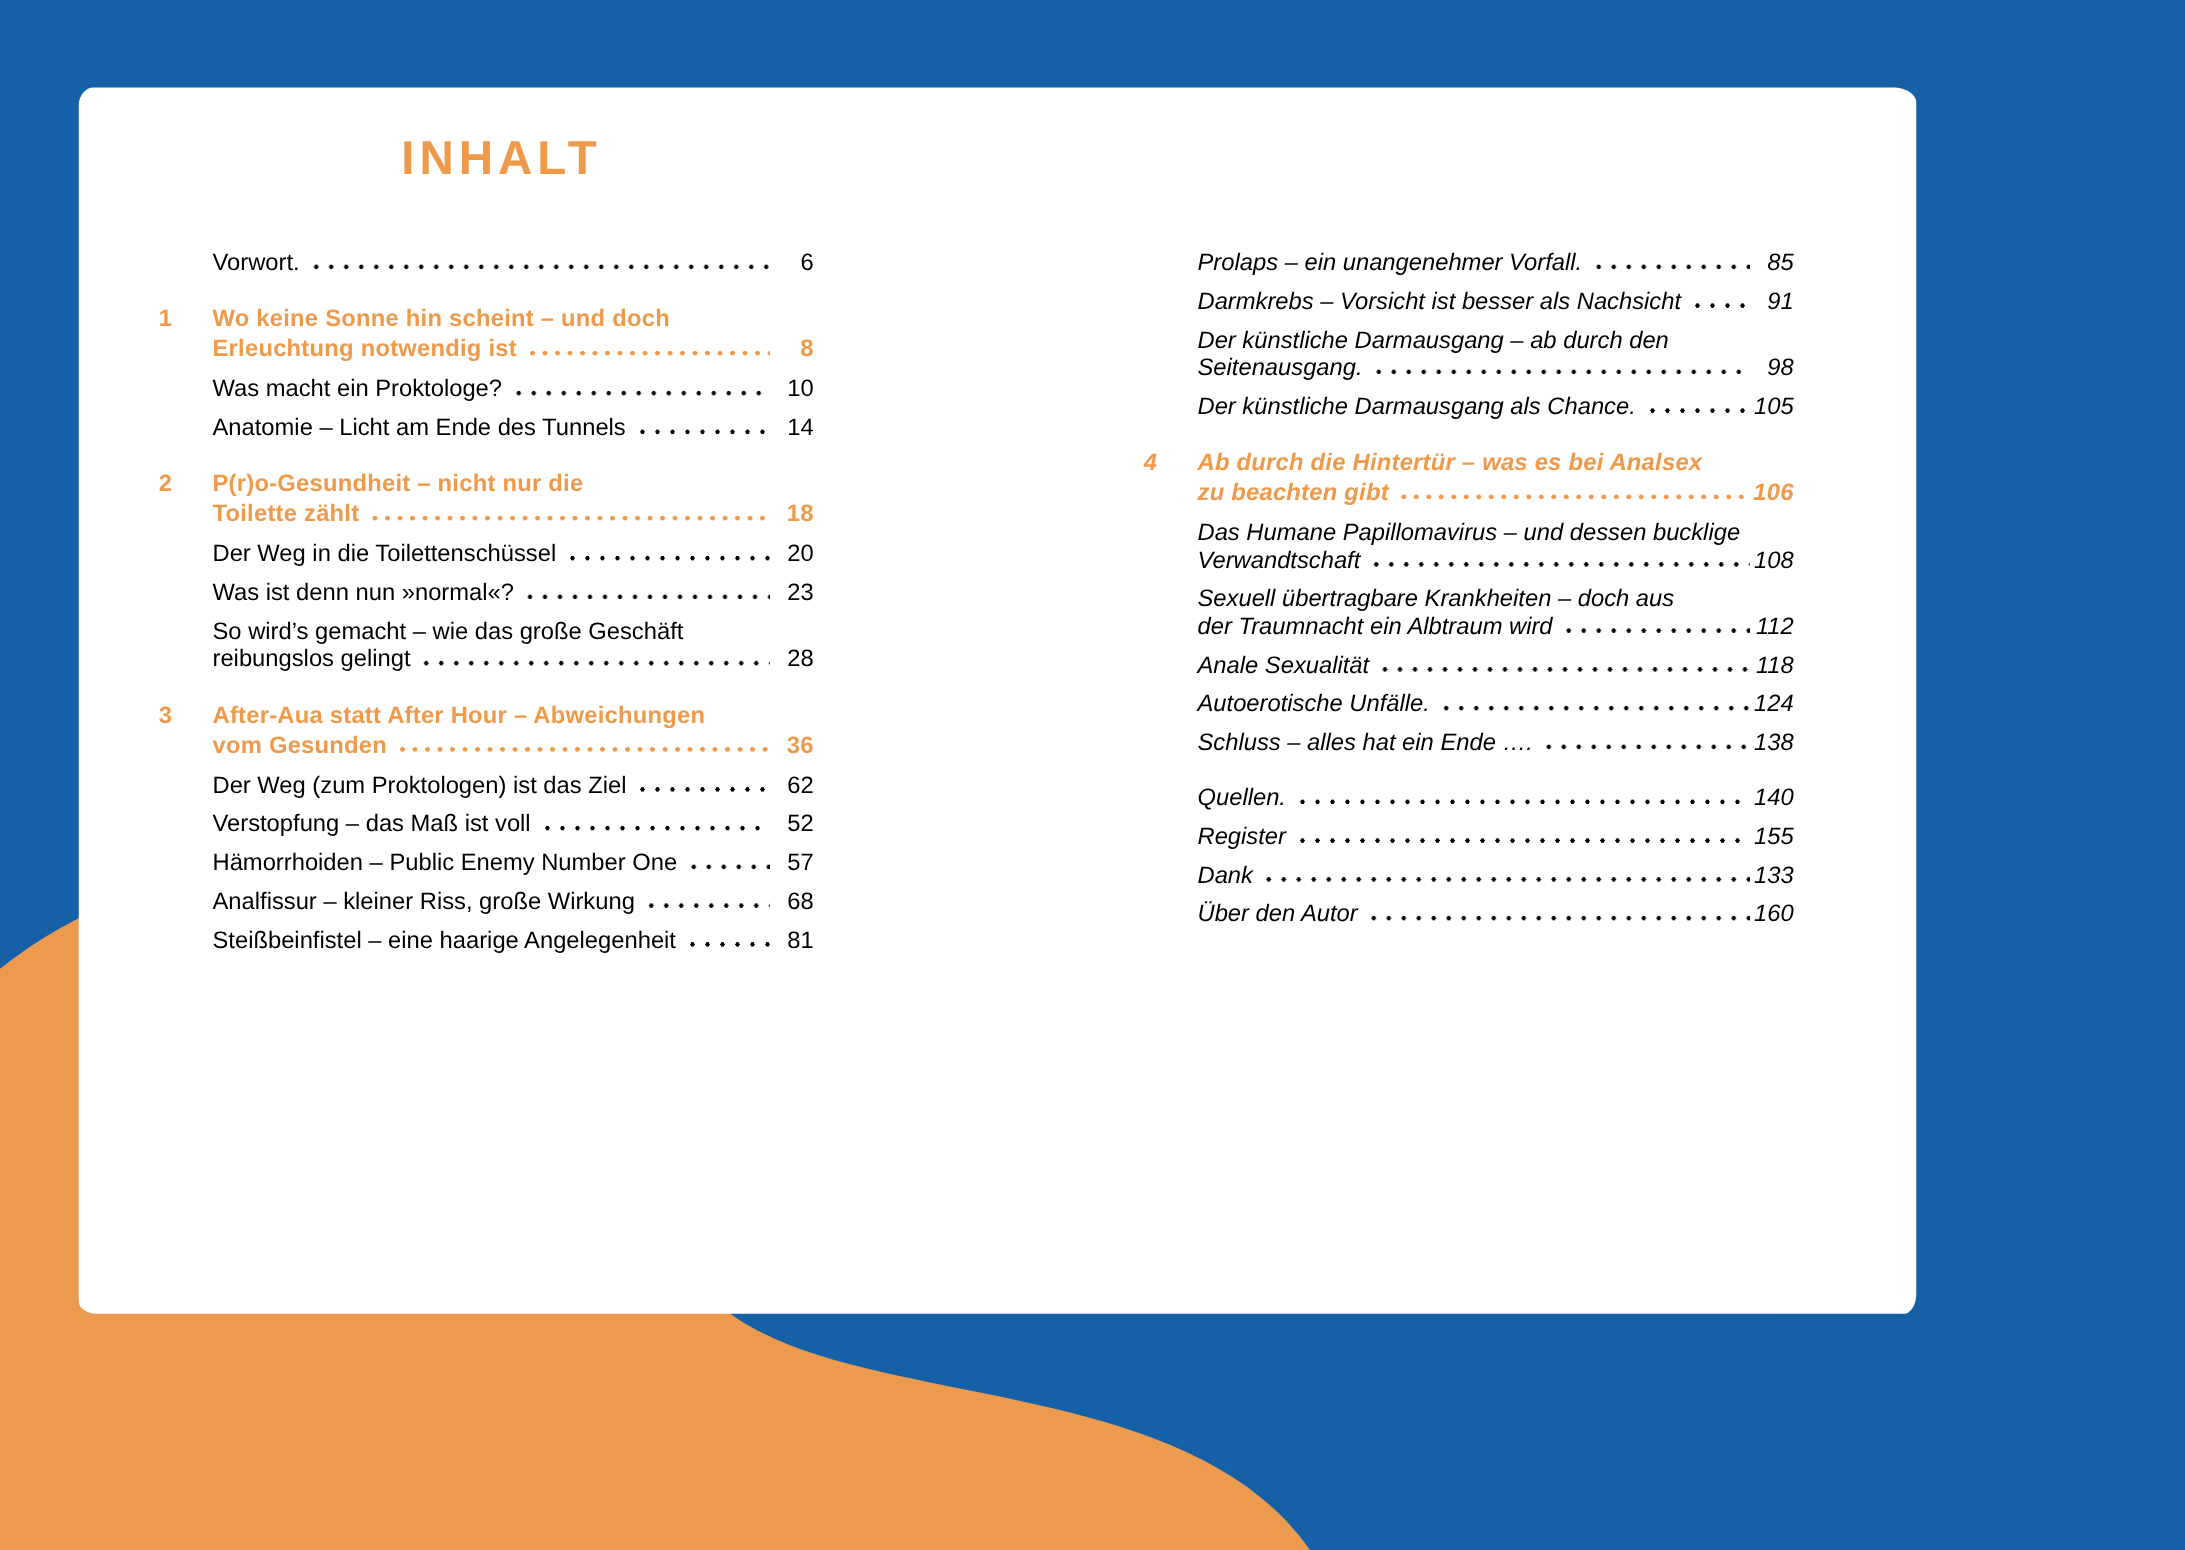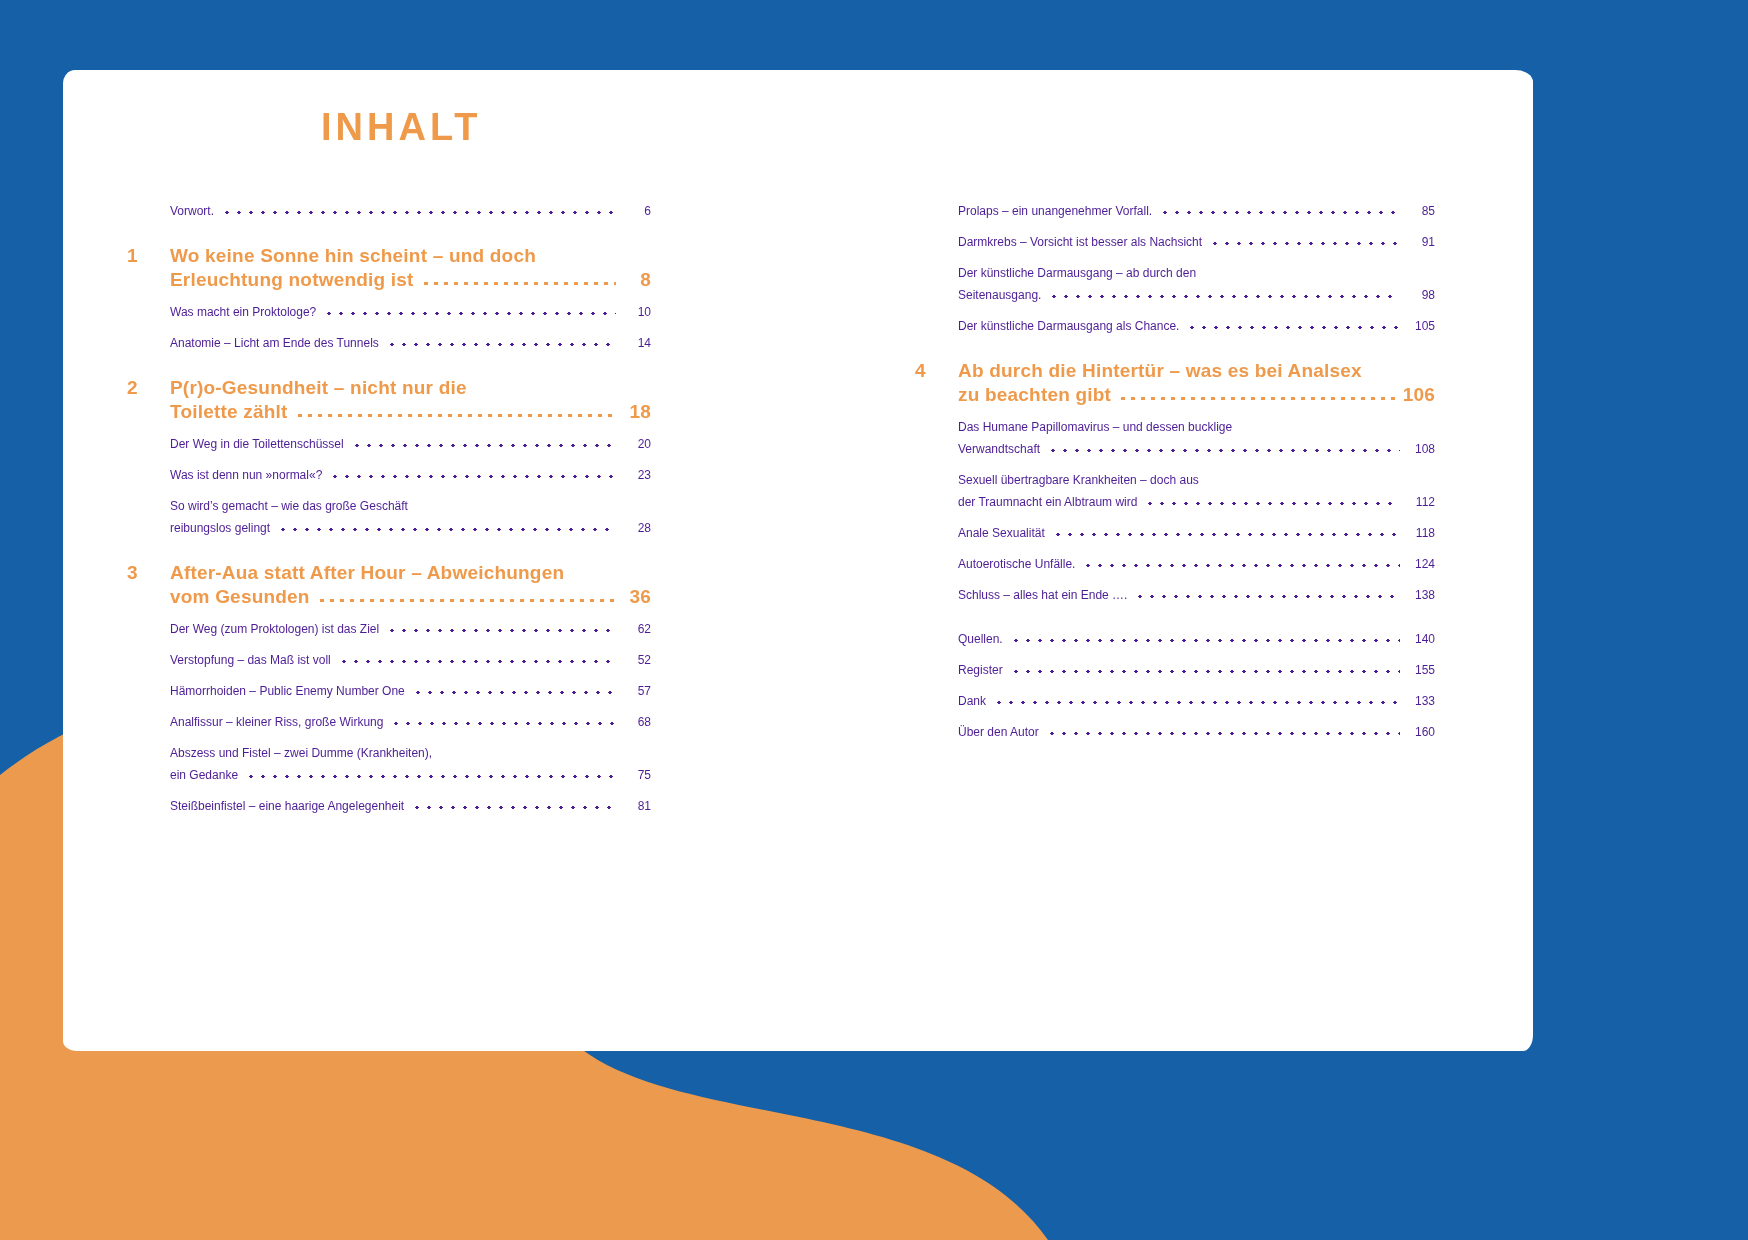--- a/index.html
+++ b/index.html
@@ -12,23 +12,23 @@
     position:absolute; left:63px; top:70px; width:1470px; height:981px;
     background:#ffffff; z-index:2;
     border-radius:12px 18px 10px 14px / 14px 12px 16px 10px;
   }
   .title {
     position:absolute; left:258px; top:36px;
     font-size:38px; font-weight:bold; letter-spacing:4px; color:#ef9a4b;
   }
   .col { position:absolute; top:130px; }
   .col-left  { left:64px;  width:524px; }
-  .col-right { left:852px; width:520px; }
-
-  .entry { padding-left:43px; margin-bottom:9px; color:#4c1d95; font-size:12px; }
+  .col-right { left:852px; width:520px;font-style:italic; }
+
+  .entry { padding-left:43px; margin-bottom:9px; color:#000000; font-size:19px; }
   .entry.gap-top { margin-top:22px; }
   .line { line-height:22px; }
   .line.last { display:flex; align-items:baseline; }
   .lbl { white-space:nowrap; }
   .dots {
     flex:1 1 auto; min-width:14px; height:5px; margin:0 3px 0 7px;
     background-image:radial-gradient(circle, currentColor 1.6px, transparent 1.8px);
     background-size:12px 5px; background-repeat:repeat-x; background-position:left center;
   }
   .pgnum { min-width:32px; text-align:right; white-space:nowrap; }
@@ -142,28 +142,20 @@
           </div>
         </div>
         <div class="entry">
           <div class="line last">
             <span class="lbl">Analfissur – kleiner Riss, große Wirkung</span>
             <span class="dots"></span>
             <span class="pgnum">68</span>
           </div>
         </div>
         <div class="entry">
-          <div class="line"><span class="lbl">Abszess und Fistel – zwei Dumme (Krankheiten),</span></div>
-          <div class="line last">
-            <span class="lbl">ein Gedanke</span>
-            <span class="dots"></span>
-            <span class="pgnum">75</span>
-          </div>
-        </div>
-        <div class="entry">
           <div class="line last">
             <span class="lbl">Steißbeinfistel – eine haarige Angelegenheit</span>
             <span class="dots"></span>
             <span class="pgnum">81</span>
           </div>
         </div>
       </div>
     <div class="col col-right">
         <div class="entry">
           <div class="line last">

